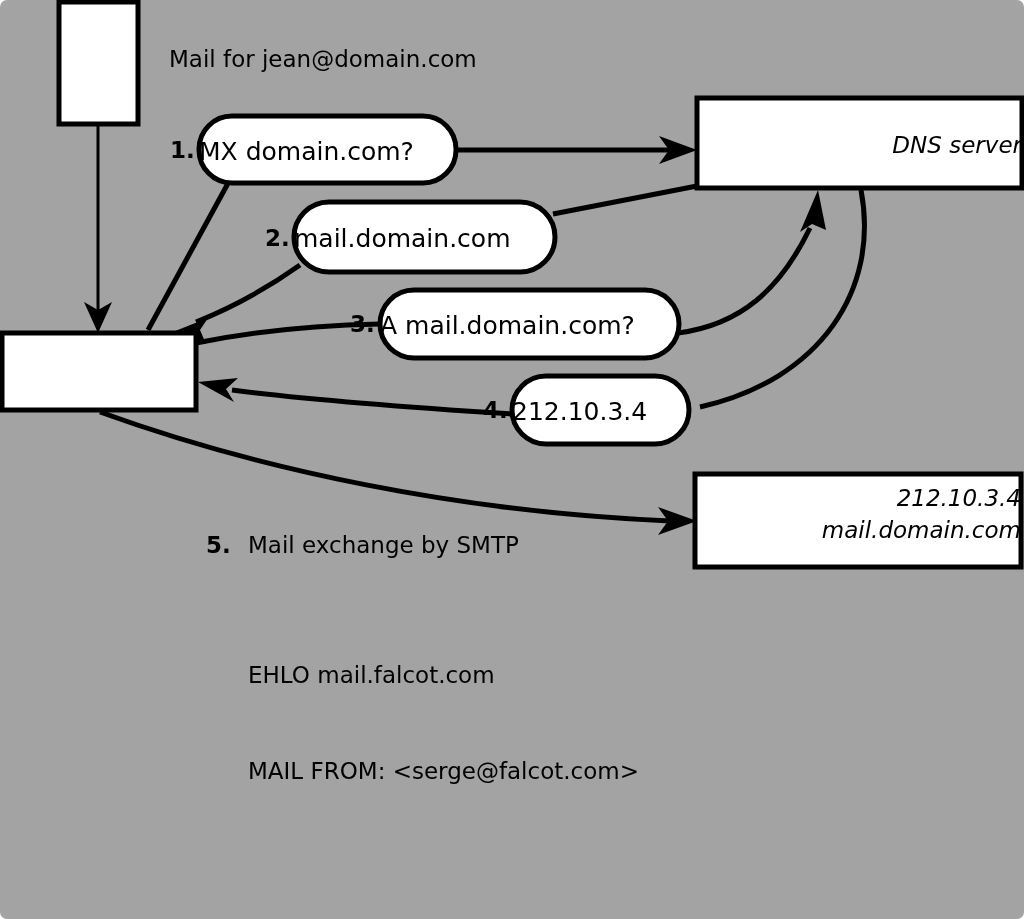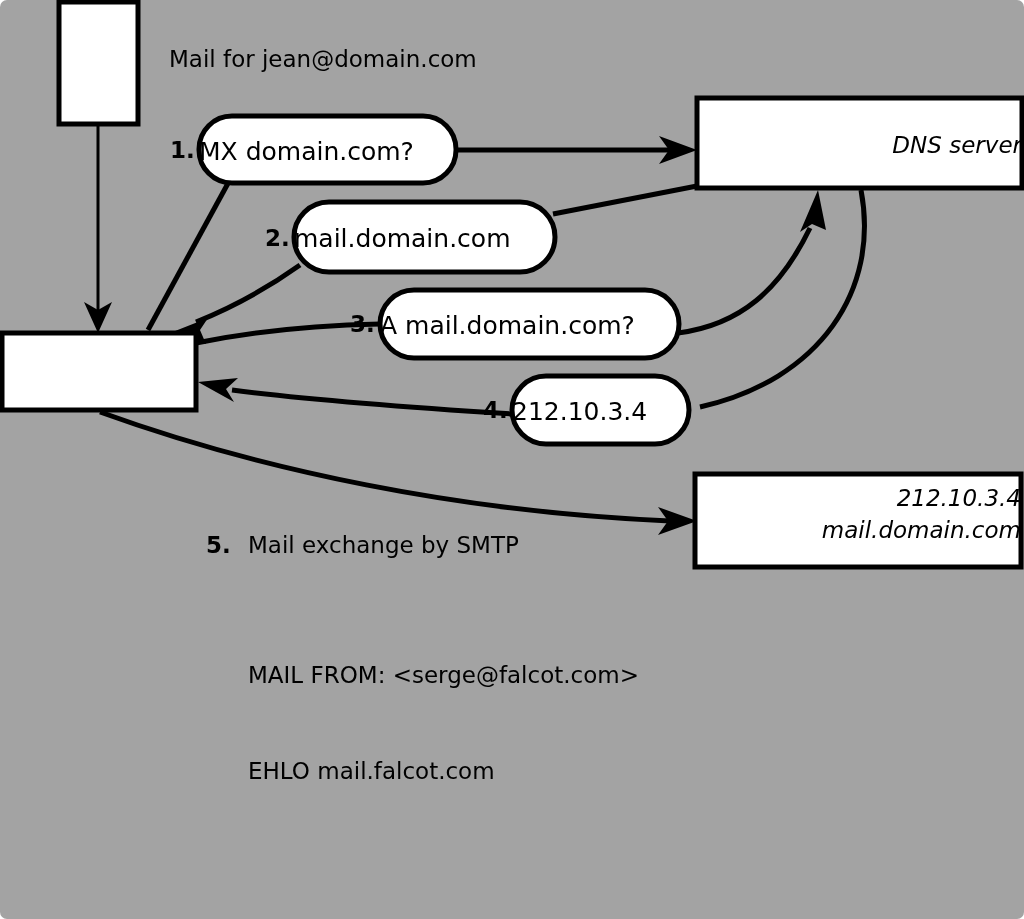--- a/index.html
+++ b/index.html
@@ -158,22 +158,22 @@
 
   <div class="txt bubble-label" style="left:294px; top:224px; width:261px;">mail.domain.com</div>
 
   <div class="txt bubble-label" style="left:380px; top:311px; width:299px;">A mail.domain.com?</div>
 
   <div class="txt bubble-label" style="left:512px; top:397px; width:177px;">212.10.3.4</div>
 
   <div class="txt caption" style="left:248px; top:532px;">Mail exchange by SMTP</div>
 
   <div class="txt mono-block" style="left:248px; top:595px;">
+    <div>EHLO mail.falcot.com</div>
     <div>MAIL FROM: &lt;serge@falcot.com&gt;</div>
-    <div>EHLO mail.falcot.com</div>
     
     
     
     
     
     
     
   </div>
 
 </div>

